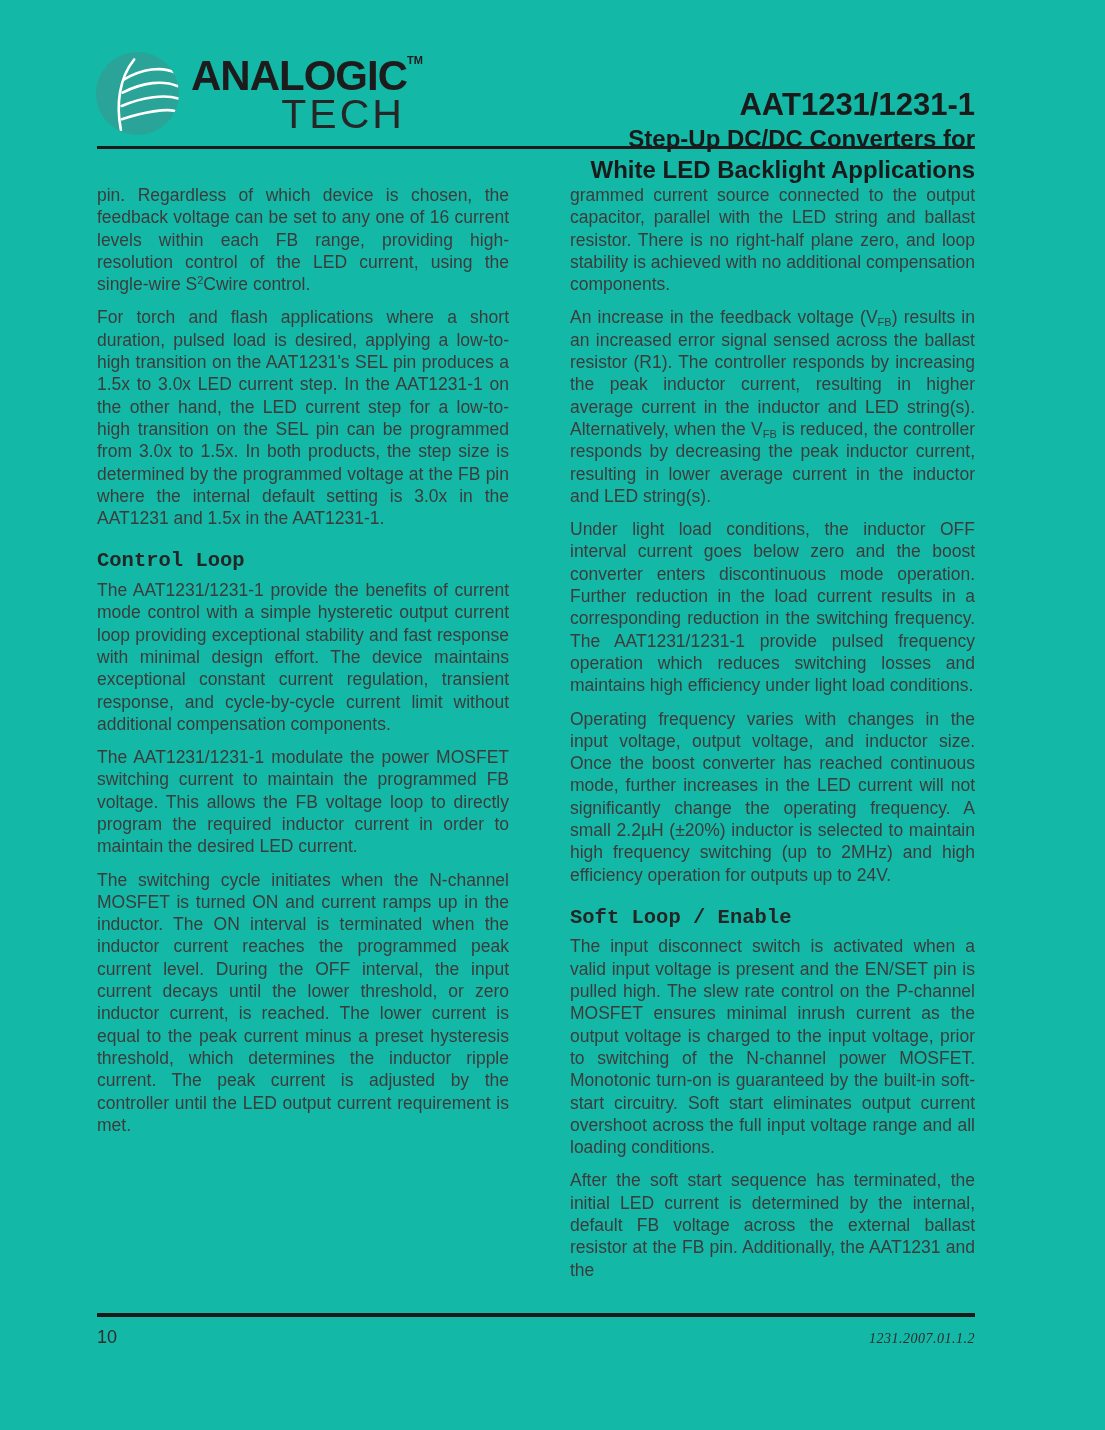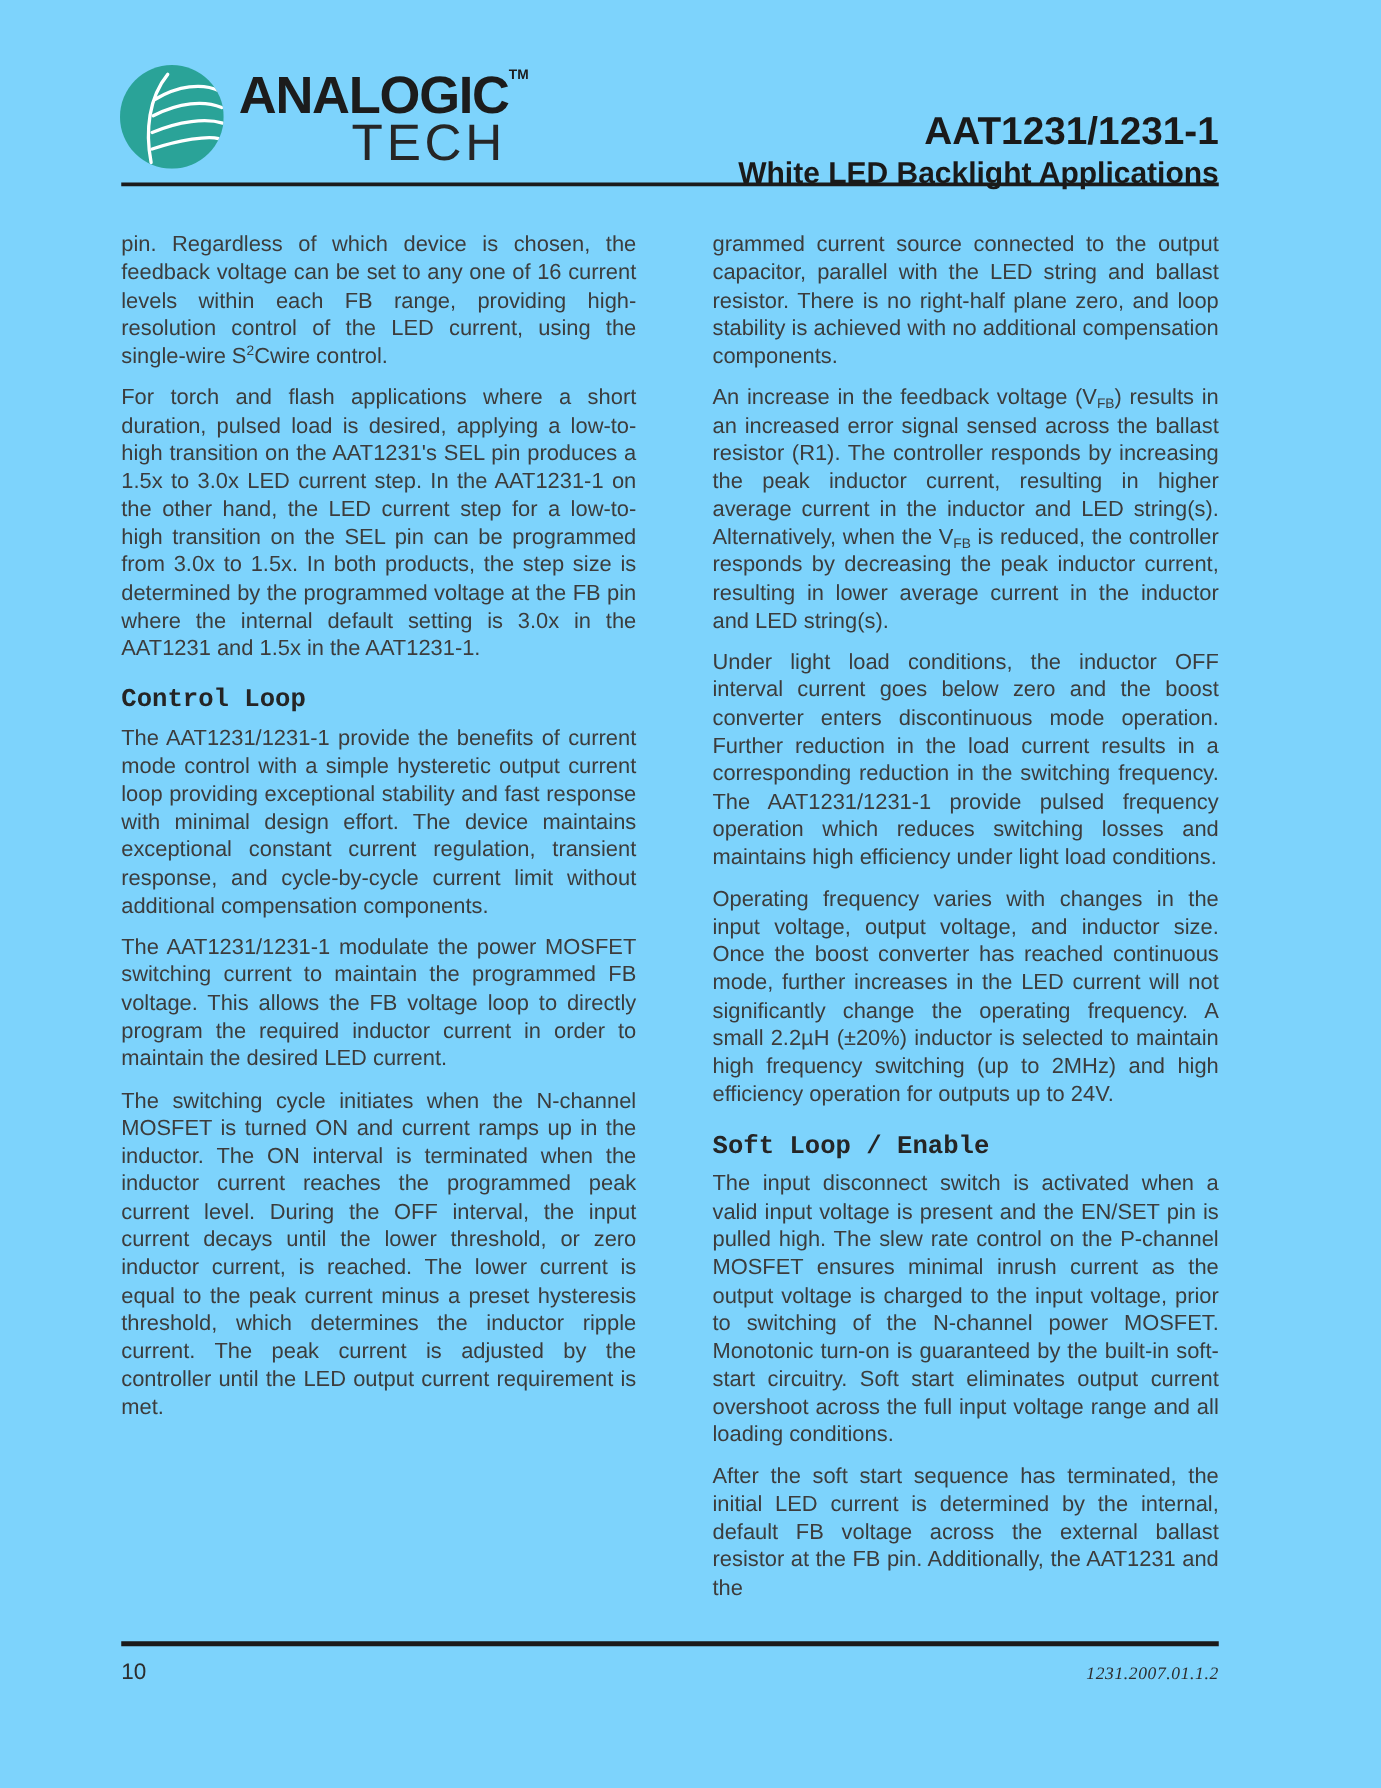--- a/index.html
+++ b/index.html
@@ -4,21 +4,21 @@
 <style>
   * { margin: 0; padding: 0; box-sizing: border-box; }
   html, body { background: #ffffff; }
   body {
     width: 1105px; height: 1430px;
     position: relative;
     font-family: "Liberation Sans", sans-serif;
     color: #3a3a3a;
     overflow: hidden;
   }
-  .page { position: absolute; inset: 0; background: #7dd3fc; }
+  .page { position: absolute; inset: 0; background: #14b8a6; }
 
   
   .brand { position: absolute; left: 96px; top: 52px; display: flex; align-items: flex-start; }
   .logo-mark svg { width: 83px; height: 83px; display: block; }
   .brand-text { margin-left: 12px; margin-top: 2px; }
   .brand-line1 { font-size: 42px; font-weight: bold; letter-spacing: -1px; color: #1c1c1c; line-height: 1.05; white-space: nowrap; }
   .tm { font-size: 11px; font-weight: bold; vertical-align: top; position: relative; top: 1px; letter-spacing: 0; }
   .brand-line2 { font-size: 41px; font-weight: normal; color: #262626; letter-spacing: 3px; line-height: 0.95; text-align: right; padding-right: 18px; margin-top: -3px; }
 
   .title-block { position: absolute; right: 130px; top: 52px; text-align: right; color: #1a1a1a; margin-top: 36px; }
@@ -84,20 +84,21 @@
       </svg>
     </span>
     <div class="brand-text">
       <div class="brand-line1"><span>ANALOGIC</span><span class="tm">TM</span></div>
       <div class="brand-line2">TECH</div>
     </div>
   </div>
 
   <div class="title-block">
     <div class="part-number">AAT1231/1231-1</div>
+    <div class="subtitle">Step-Up DC/DC Converters for</div>
     <div class="subtitle">White LED Backlight Applications</div>
   </div>
 
   <div class="header-rule"></div>
 
   <div class="columns">
     <section class="column column-left" id="left-column">
         <p class="para">pin. Regardless of which device is chosen, the feedback voltage can be set to any one of 16 current levels within each FB range, providing high-resolution control of the LED current, using the single-wire S<sup>2</sup>Cwire control.</p>
         <p class="para">For torch and flash applications where a short duration, pulsed load is desired, applying a low-to-high transition on the AAT1231's SEL pin produces a 1.5x to 3.0x LED current step. In the AAT1231-1 on the other hand, the LED current step for a low-to-high transition on the SEL pin can be programmed from 3.0x to 1.5x. In both products, the step size is determined by the programmed voltage at the FB pin where the internal default setting is 3.0x in the AAT1231 and 1.5x in the AAT1231-1.</p>
         <h2 class="section-heading">Control Loop</h2>

